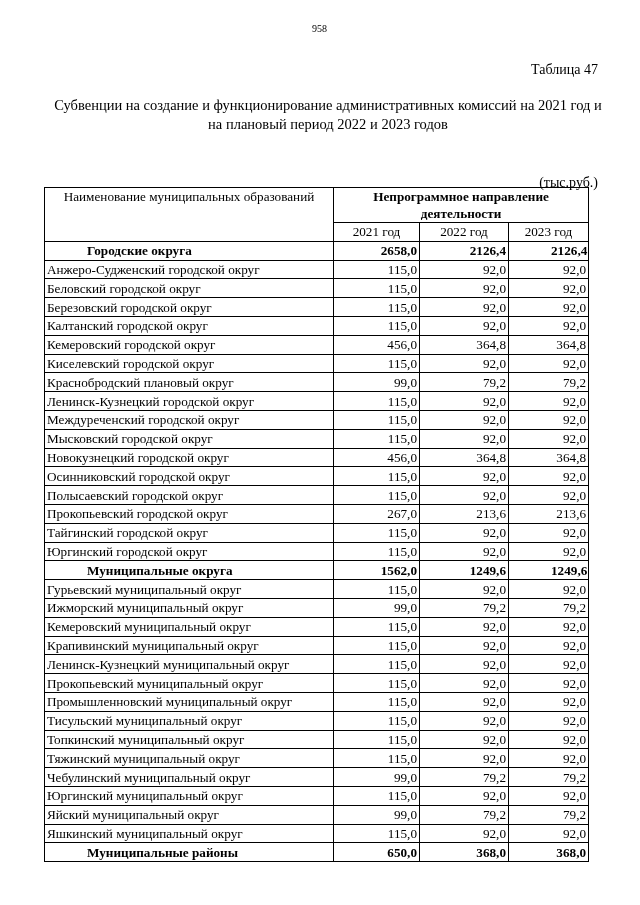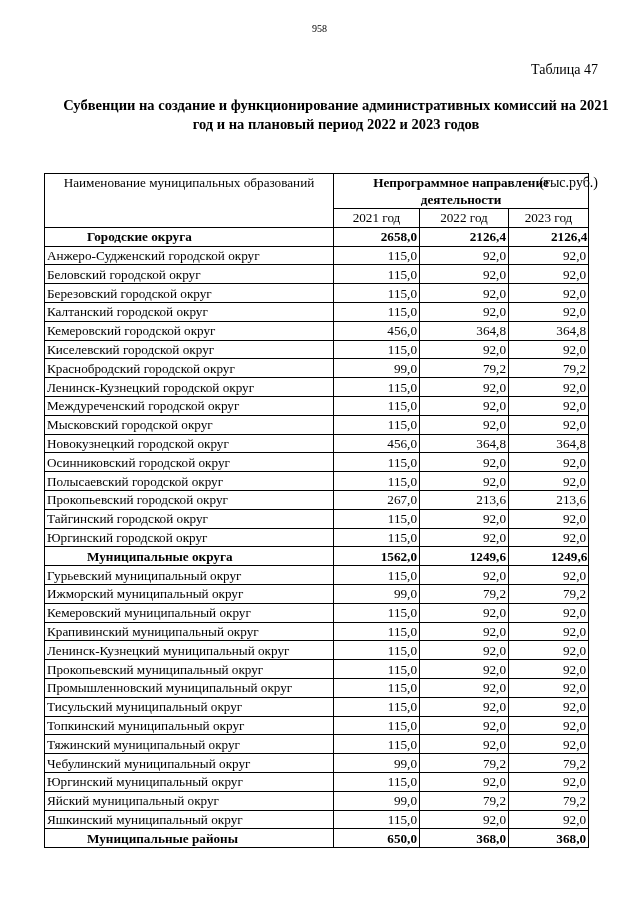--- a/index.html
+++ b/index.html
@@ -1,23 +1,23 @@
 <!DOCTYPE html>
 <html><head>
 <meta charset="utf-8">
 <style>
   html, body { margin:0; padding:0; background:#ffffff; }
   body { width:640px; height:905px; position:relative; overflow:hidden;
          font-family:"Liberation Serif","DejaVu Serif",serif; color:#000; }
   .page-num { position:absolute; top:23px; left:0; width:639px; text-align:center; font-size:10px; }
   .table-label { position:absolute; top:62px; right:42px; font-size:14px; }
-  .title { position:absolute; top:96px; left:56px; width:560px; text-align:center;
-           font-weight:bold; font-size:14.5px; line-height:19px; }
+  .title { position:absolute; top:96px; left:48px; width:560px; text-align:center;
+           font-weight:normal; font-size:14.5px; line-height:19px; }
   .units { position:absolute; top:155px; right:42px; font-size:14px;margin-top:20px; }
-  table.data { position:absolute; top:173px; left:44px; width:544px;
+  table.data { position:absolute; top:187px; left:44px; width:544px;
                border-collapse:collapse; font-size:13.2px; table-layout:fixed;border-radius:16px; }
   table.data td, table.data th { border:1px solid #000; padding:0 2px; height:17.8px;
                line-height:17px; white-space:nowrap; overflow:hidden; font-weight:normal; }
   table.data th { text-align:center; vertical-align:top; }
   th.name-h { padding-top:3px; }
   th.group-h { line-height:18px; height:36px; padding-top:1px; }
   td.num { text-align:right; }
   tr.bold td { font-weight:bold;padding-left:42px; }
   col.c1 { width:289px; } col.c2 { width:86px; } col.c3 { width:89px; } col.c4 { width:80px; }
 </style>
@@ -84,21 +84,21 @@
         <td class="num">364,8</td>
         <td class="num">364,8</td>
       </tr>
       <tr>
         <td>Киселевский городской округ</td>
         <td class="num">115,0</td>
         <td class="num">92,0</td>
         <td class="num">92,0</td>
       </tr>
       <tr>
-        <td>Краснобродский городской округ</td>
+        <td>Краснобродский плановый округ</td>
         <td class="num">99,0</td>
         <td class="num">79,2</td>
         <td class="num">79,2</td>
       </tr>
       <tr>
         <td>Ленинск-Кузнецкий городской округ</td>
         <td class="num">115,0</td>
         <td class="num">92,0</td>
         <td class="num">92,0</td>
       </tr>

